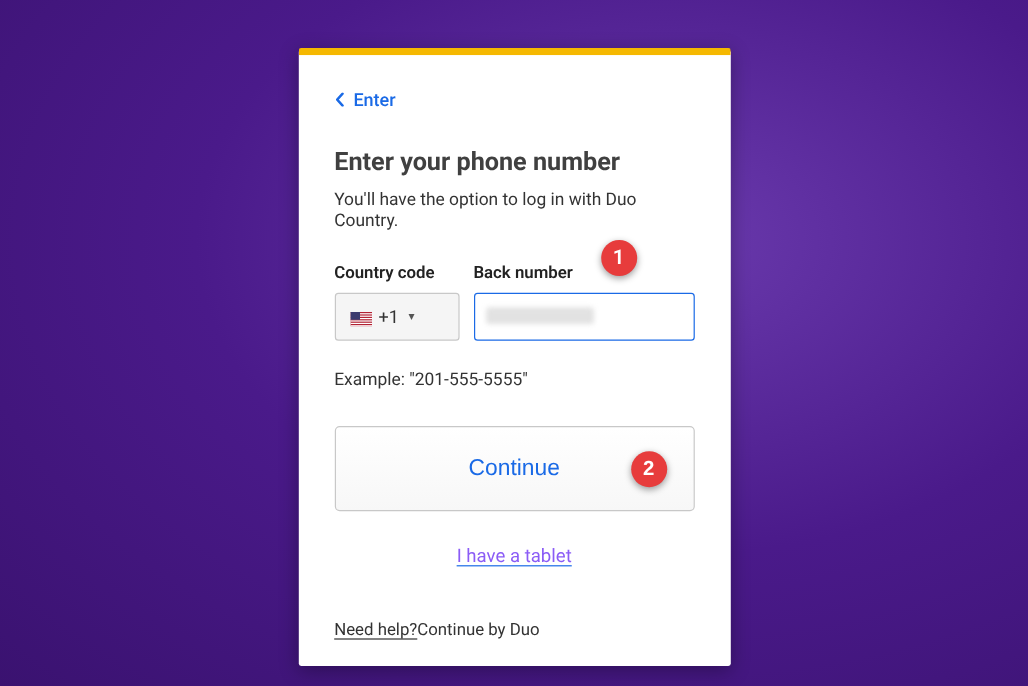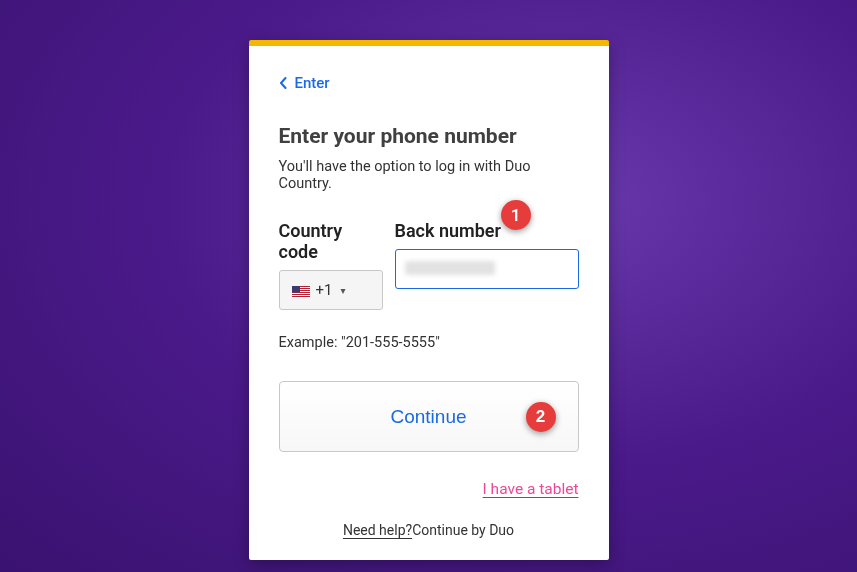--- a/index.html
+++ b/index.html
@@ -55,21 +55,21 @@
     .fields-row {
       display: flex;
       gap: 12px;
       margin-bottom: 24px;
     }
     .field-group {
       display: flex;
       flex-direction: column;
     }
     .field-label {
-      font-size: 18px;
+      font-size: 14px;
       font-weight: 600;
       color: #222;
       margin-bottom: 8px;
     }
     .country-select {
       display: flex;
       align-items: center;
       gap: 6px;
       height: 40px;
       padding: 0 12px;
@@ -123,32 +123,32 @@
       border: 1px solid #c8c8c8;
       border-radius: 4px;
       font-size: 19px;
       color: #1a6ae6;
       cursor: pointer;
       margin-bottom: 28px;
       position: relative;
     }
     .tablet-link {
       display: block;
-      text-align: right;
-      color: #ec4899;
+      text-align: center;
+      color: #8b5cf6;
       font-size: 15.5px;
       text-decoration: underline;
       text-decoration-color: #1a6ae6;
       text-underline-offset: 3px;
       cursor: pointer;
-      margin-bottom: 24px;
+      margin-bottom: 45px;
     }
     .footer-row {
       display: flex;
-      justify-content: center;
+      justify-content: flex-start;
       align-items: center;
       font-size: 14px;
     }
     .help-link {
       color: #333;
       text-decoration: underline;
       text-underline-offset: 3px;
       cursor: pointer;
     }
     .secured-text {

